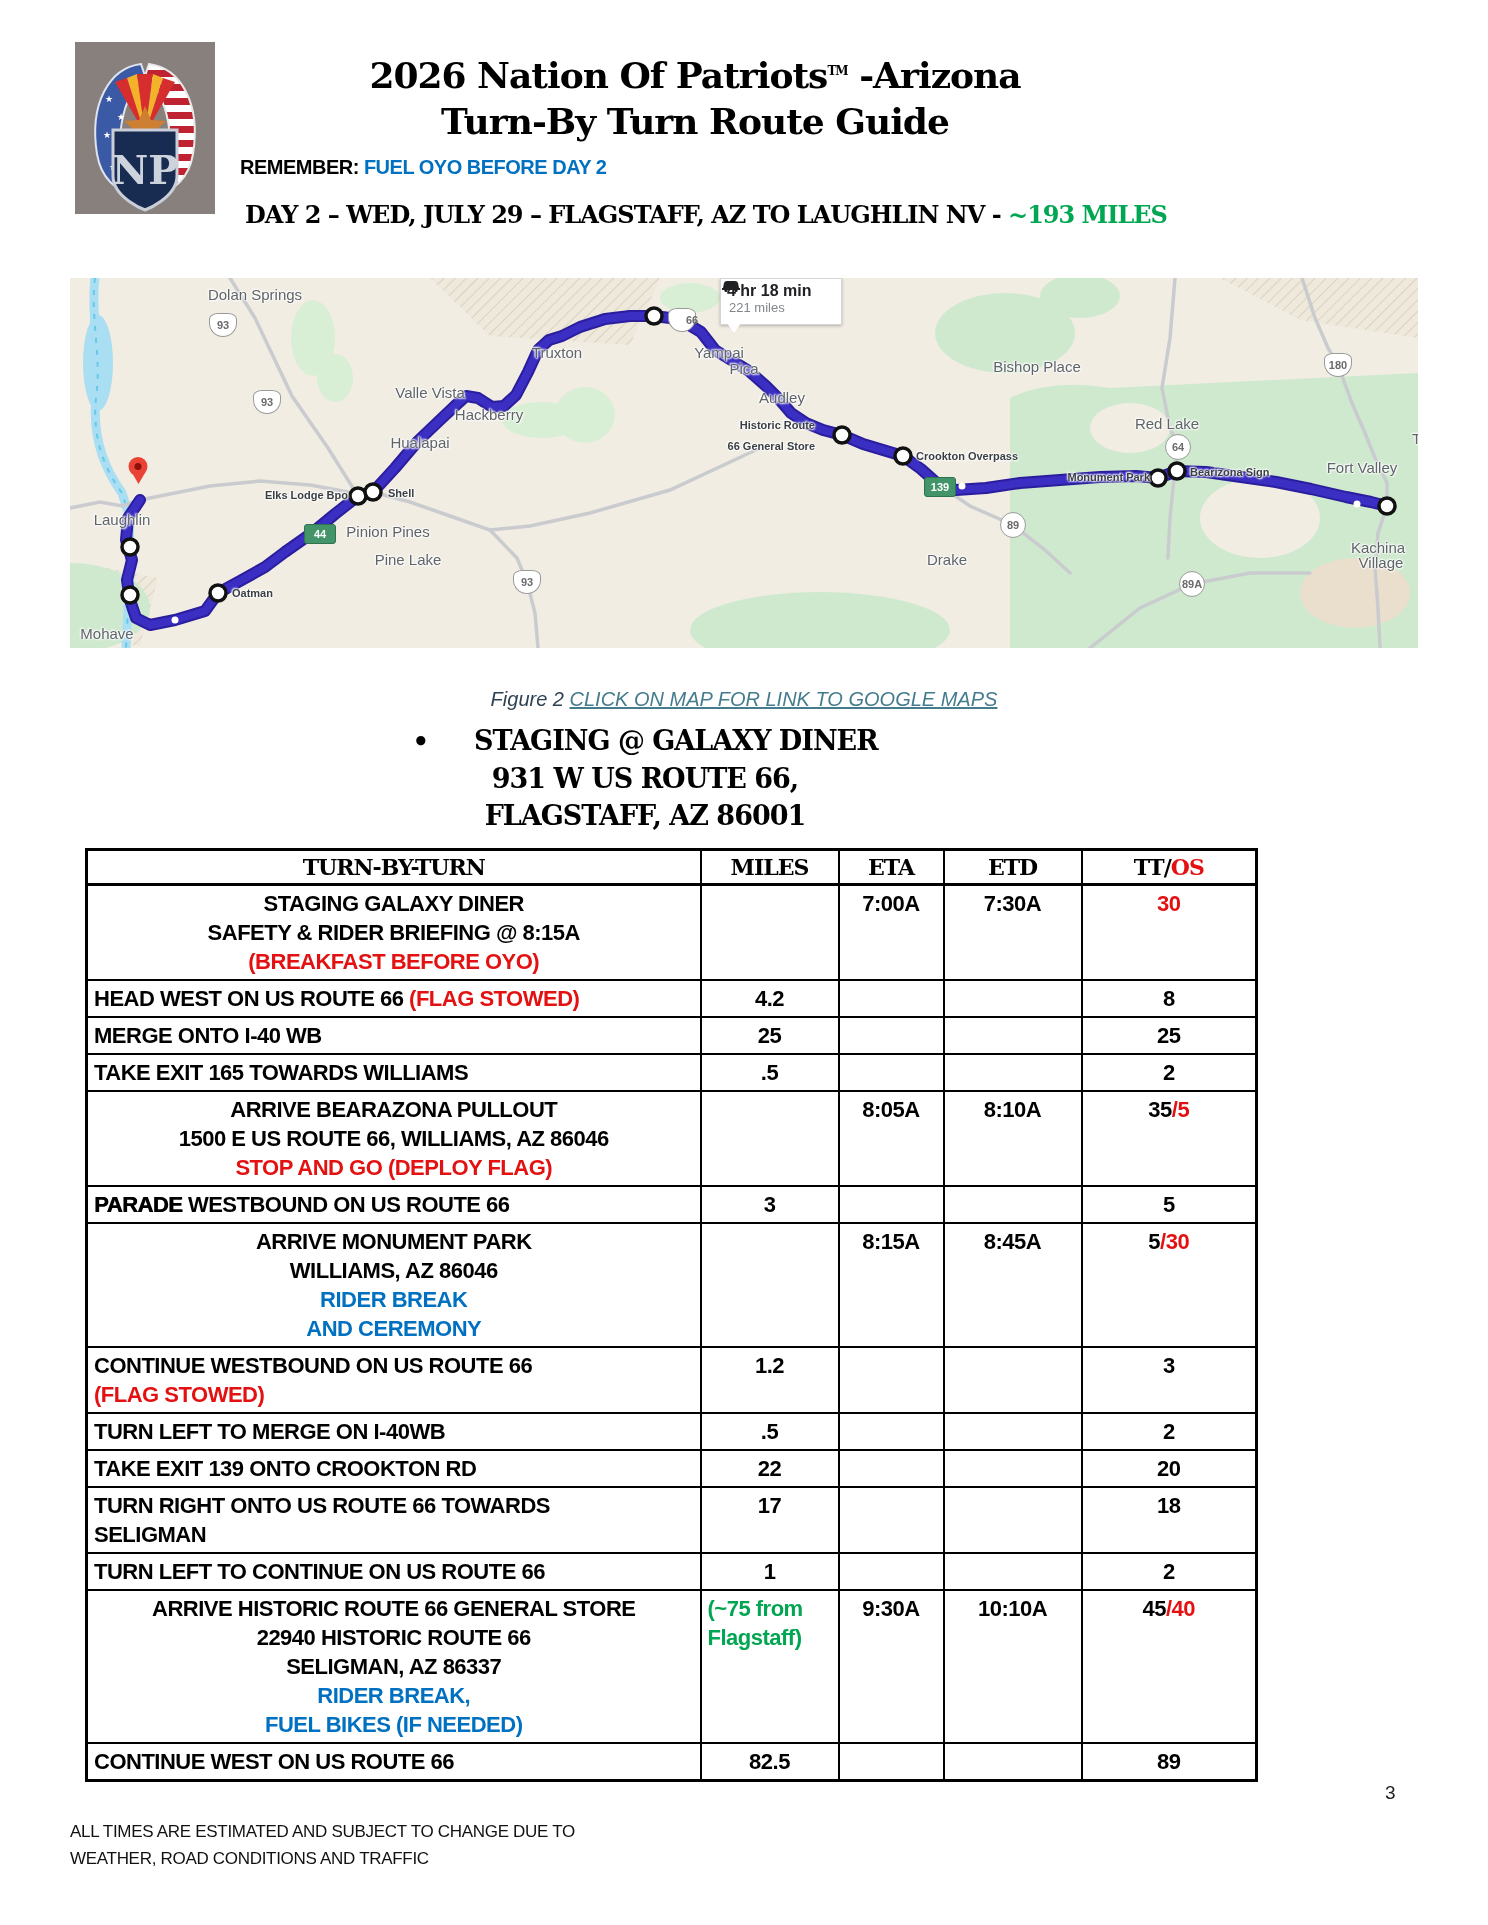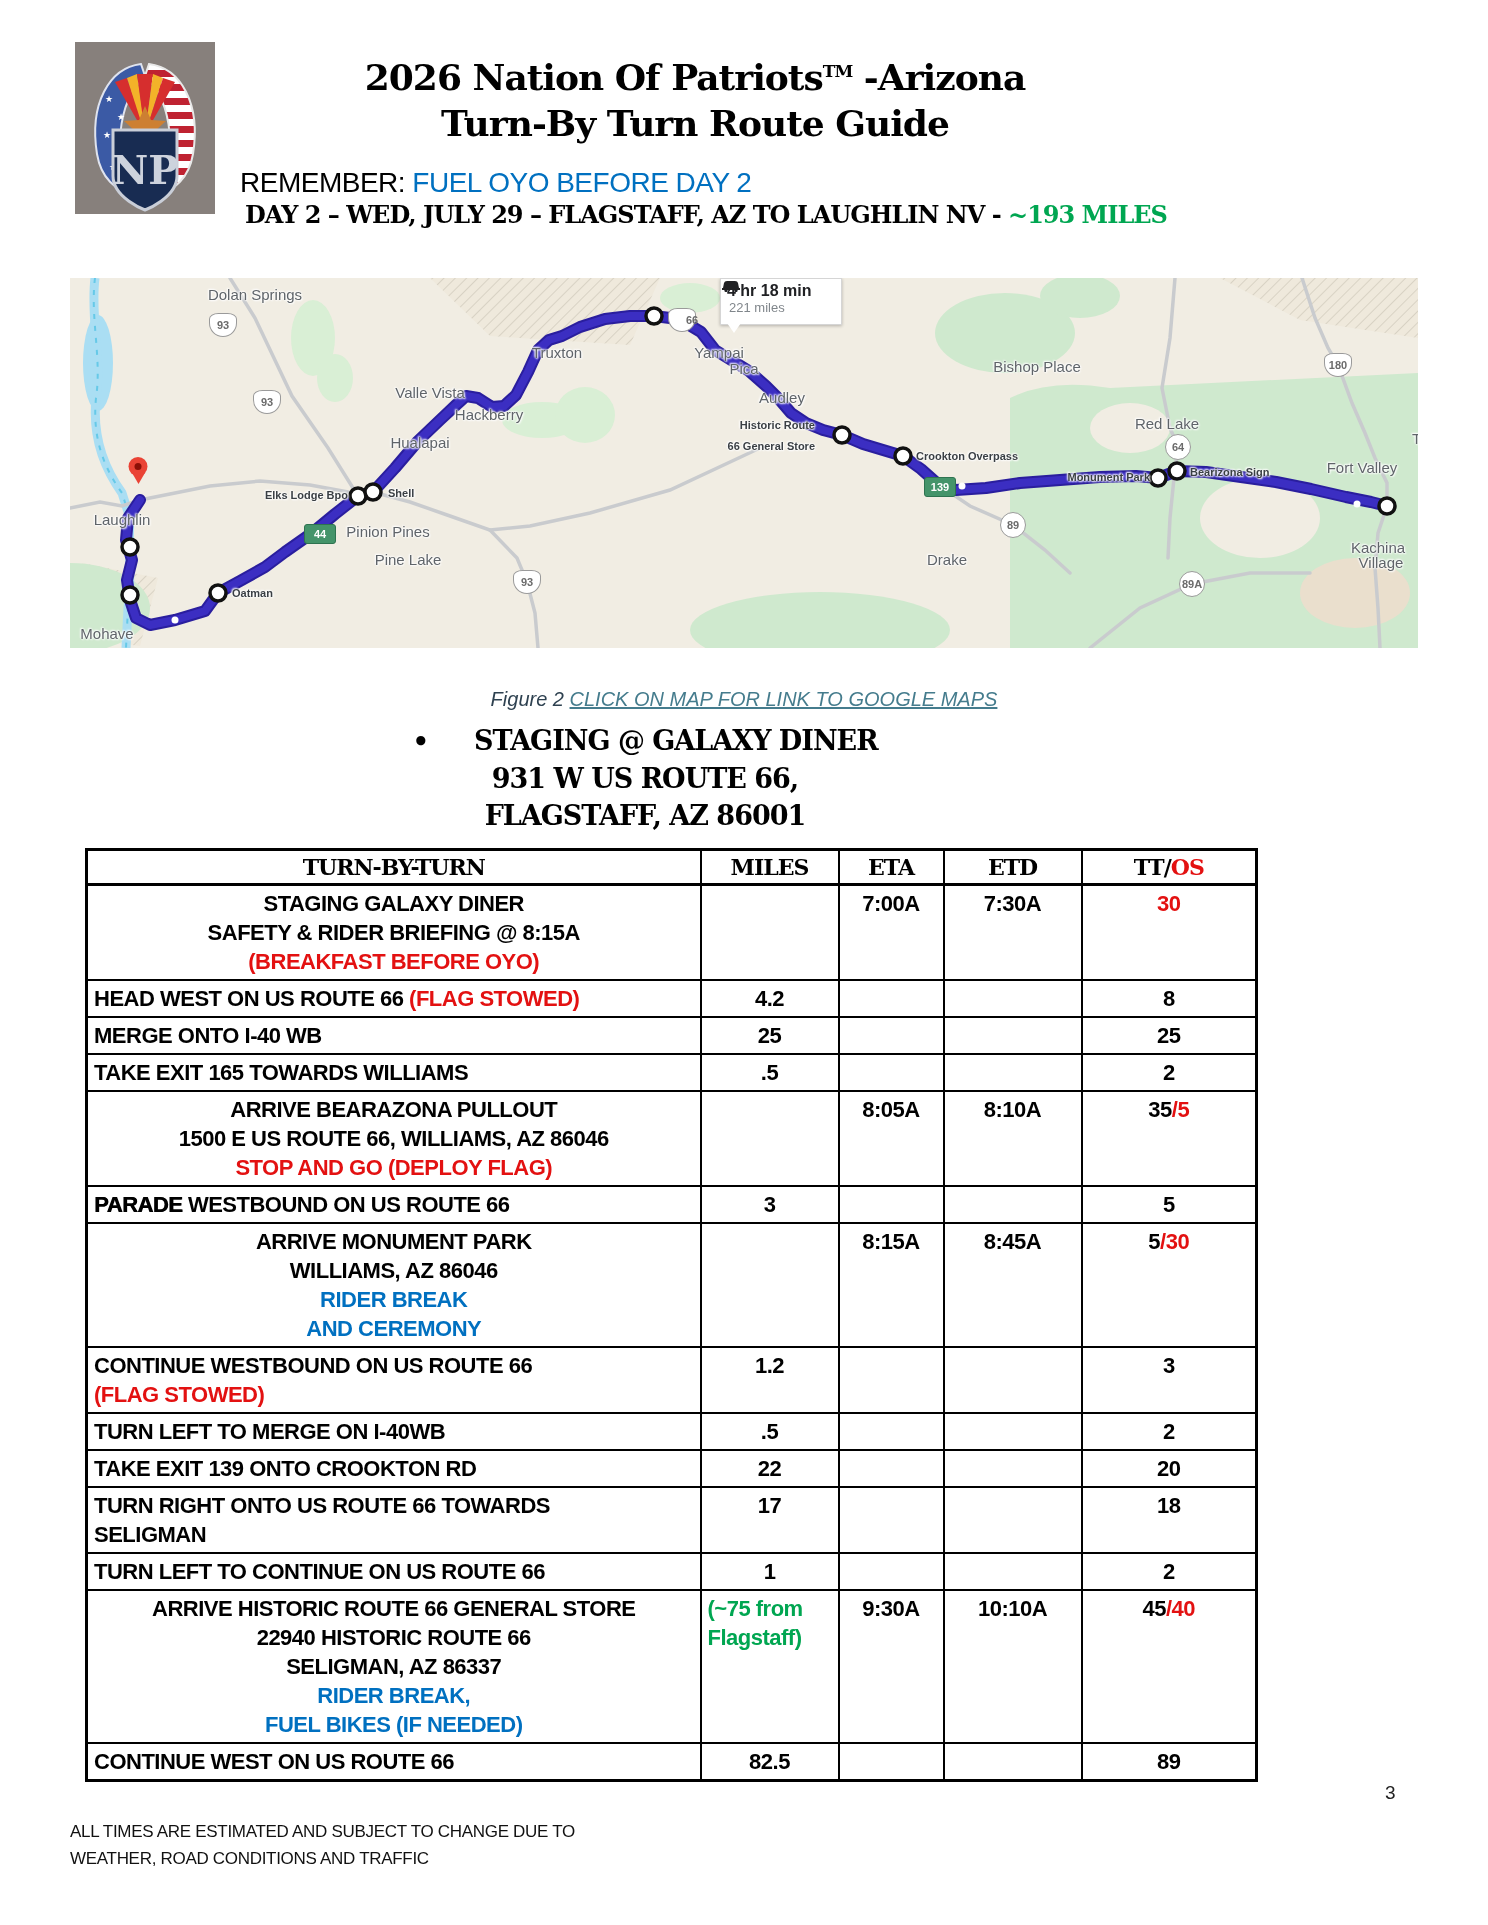--- a/index.html
+++ b/index.html
@@ -3,22 +3,22 @@
 <meta charset="utf-8">
 <style>
   html,body{margin:0;padding:0;background:#fff;}
   .page{position:relative;width:1488px;height:1925px;background:#fff;overflow:hidden;
         font-family:"Liberation Sans",sans-serif;color:#000;}
   
   .logo{position:absolute;left:75px;top:42px;width:140px;height:172px;background:#87807c;}
   .title-block{position:absolute;left:230px;top:48px;width:930px;text-align:center;
                font-family:"DejaVu Serif",serif;font-weight:bold;line-height:46px;
                font-size:36px;letter-spacing:-1px;}
-  .title-block sup{font-size:17px;}
-  .remember{position:absolute;left:240px;top:167px;font-size:28px;font-weight:normal;letter-spacing:-0.5px;}
+  .title-block sup{font-size:12px;}
+  .remember{position:absolute;left:240px;top:156px;font-size:20px;font-weight:bold;letter-spacing:-0.5px;}
   .remember .blue{color:#0070C0;}
   .dayline{position:absolute;left:245px;top:200px;font-family:"DejaVu Serif",serif;
            font-weight:bold;font-size:24px;letter-spacing:-1px;}
   .dayline .green{color:#00A651;}
   
   .map{position:absolute;left:70px;top:278px;width:1348px;height:370px;background:#fef9c3;overflow:hidden;}
   .map svg{position:absolute;left:0;top:0;}
   .maplabel{position:absolute;white-space:nowrap;color:#5f6469;font-size:15px;
             text-shadow:0 0 2px #fff,0 0 2px #fff,1px 1px 2px #fff,-1px -1px 2px #fff;}
   .maplabel.poi{color:#3a3f44;font-weight:bold;font-size:11px;}

